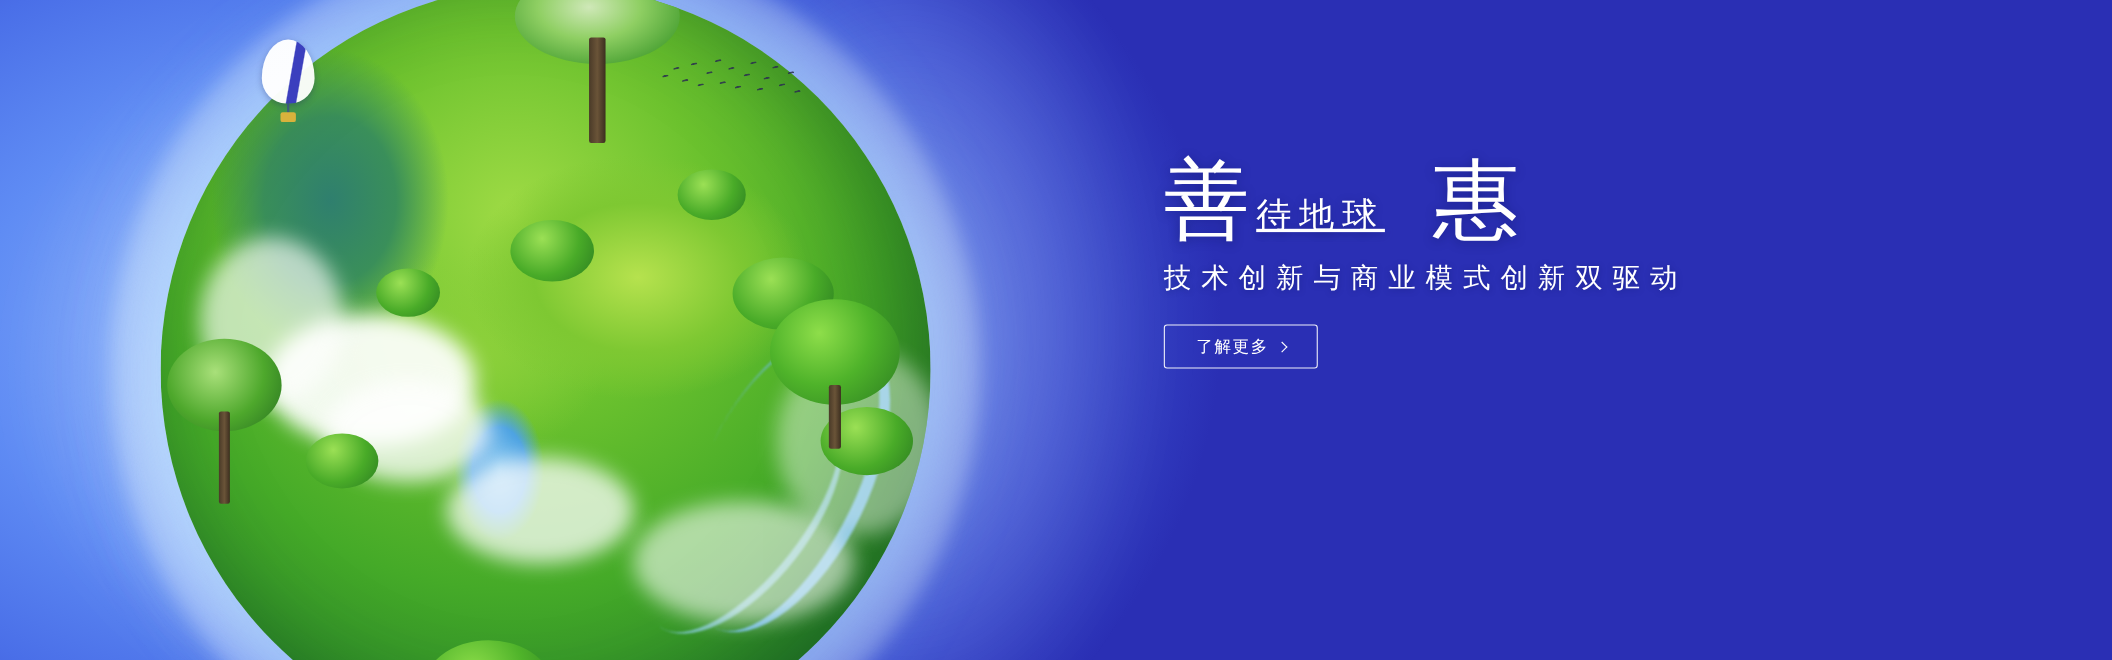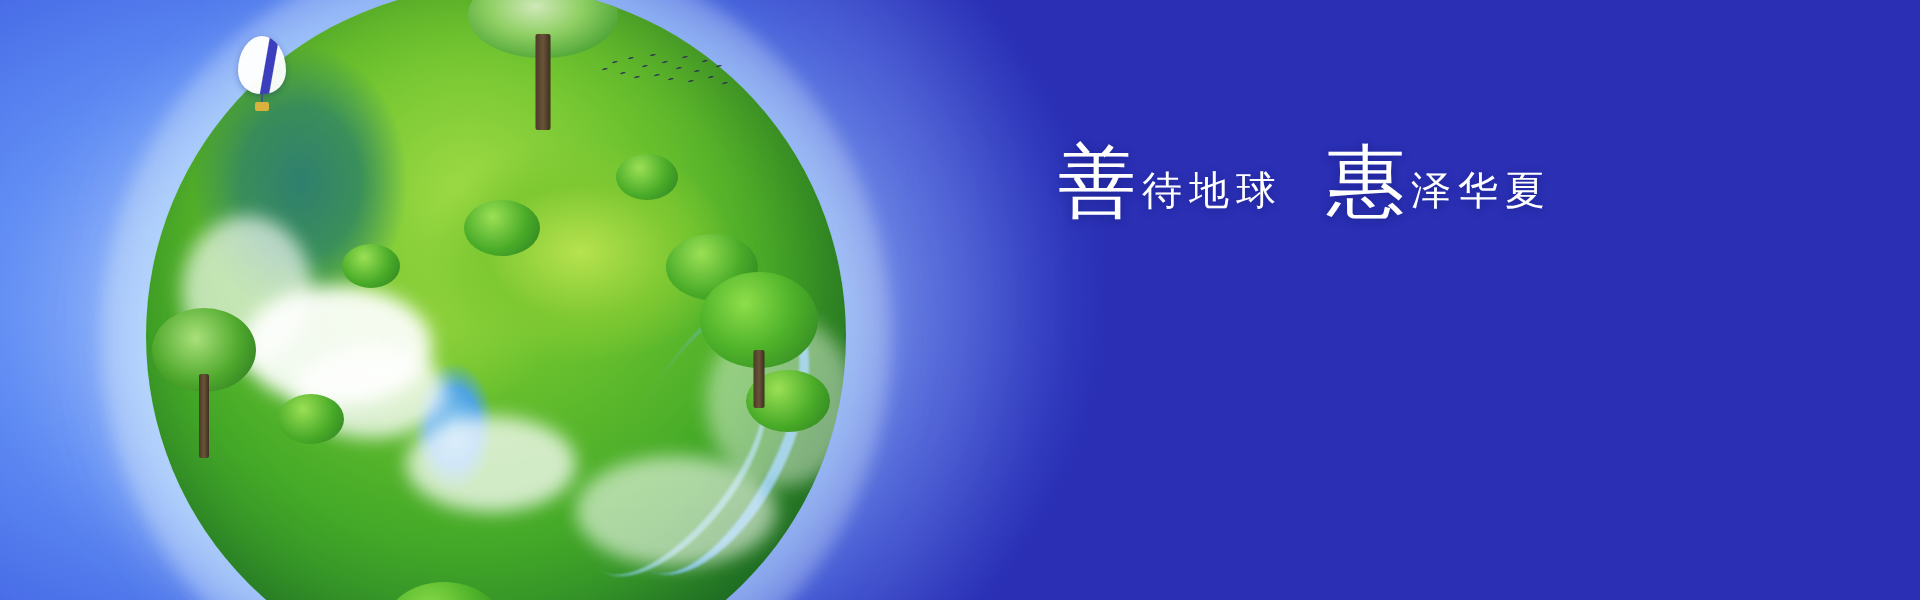--- a/index.html
+++ b/index.html
@@ -191,24 +191,25 @@
   }
   .hl-big{
     font-family:"Liberation Serif", serif;
     font-size:78px; line-height:.92;
     font-weight:400;
     letter-spacing:0;
     text-shadow:0 2px 10px rgba(10,20,90,.45);
   }
   .hl-small{
     font-family:"Liberation Serif", serif;
-    font-size:40px; line-height:1;
+    font-size:32px; line-height:1;
     letter-spacing:7px;
     padding:0 0 7px 6px;
     text-shadow:0 2px 8px rgba(10,20,90,.4);
+    text-decoration:underline;
   }
   .hl-gap{ width:44px; }
 
   .subtitle{
     margin-top:18px;
     font-size:25px;
     letter-spacing:9px;
     color:#ffffff;
     text-shadow:0 1px 6px rgba(10,20,90,.4);
     white-space:nowrap;
@@ -321,20 +322,24 @@
       <i style="left: 124px; top: 30px;"></i>
     </div>
 
   <div class="copy">
 
     <div class="headline">
       <span class="hl-big">善</span>
       <span class="hl-small">待地球</span>
       <span class="hl-gap"></span>
       <span class="hl-big">惠</span>
-      <span class="hl-small">泽华夏</span>
     </div>
 
-
-
+    <div class="subtitle">技术创新与商业模式创新双驱动</div>
+
+
+    <button class="cta">
+      <span>了解更多</span>
+      <span class="chev"></span>
+    </button>
 
   </div>
 </div>
 
 </body></html>

